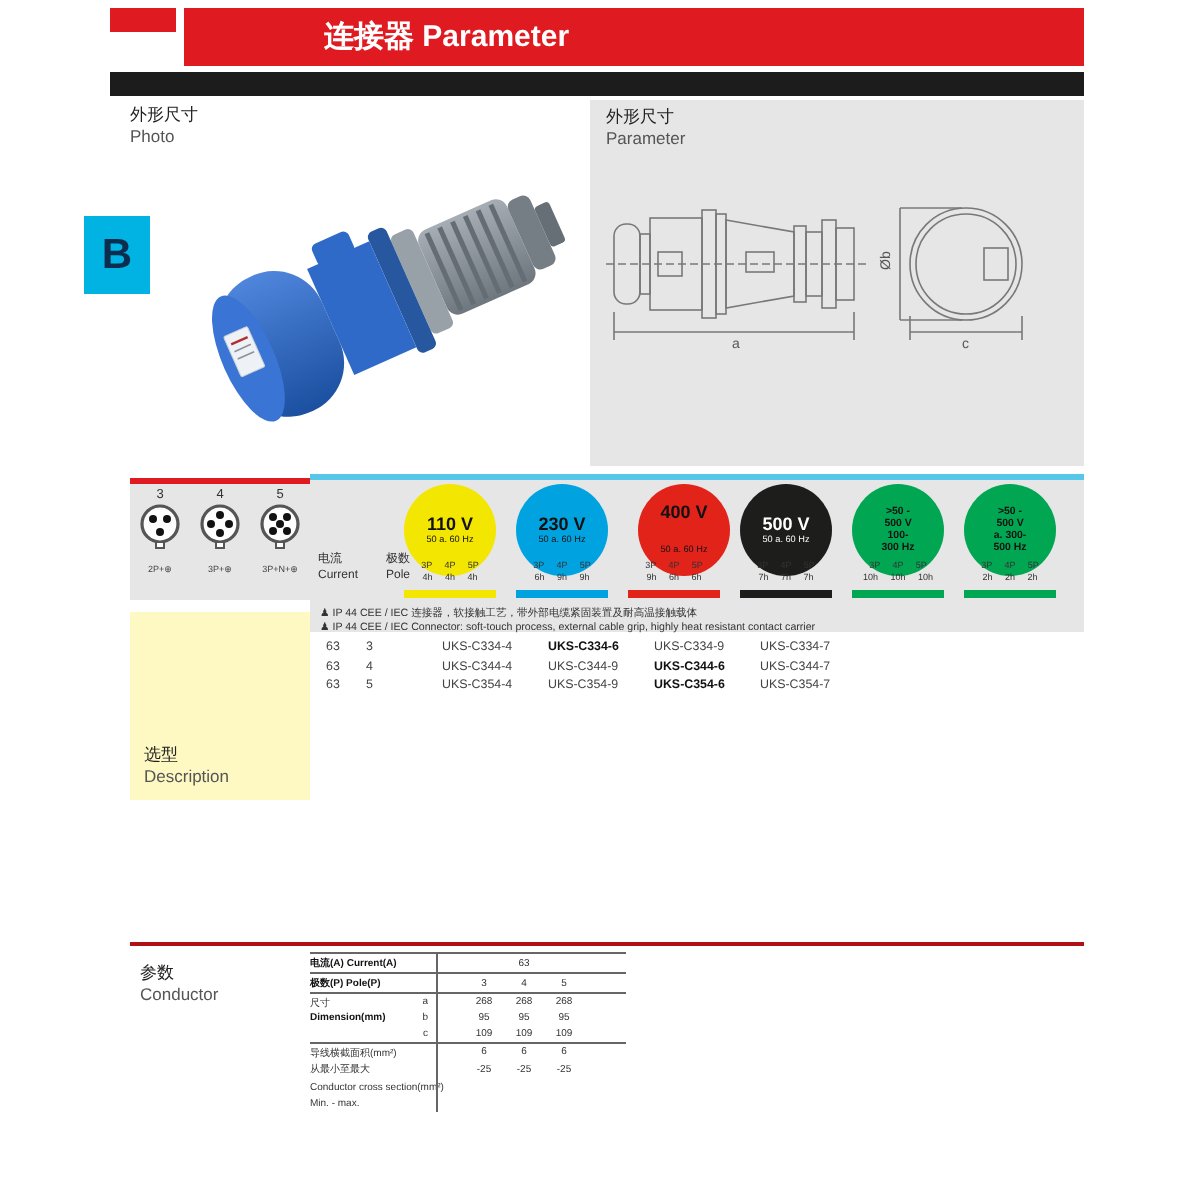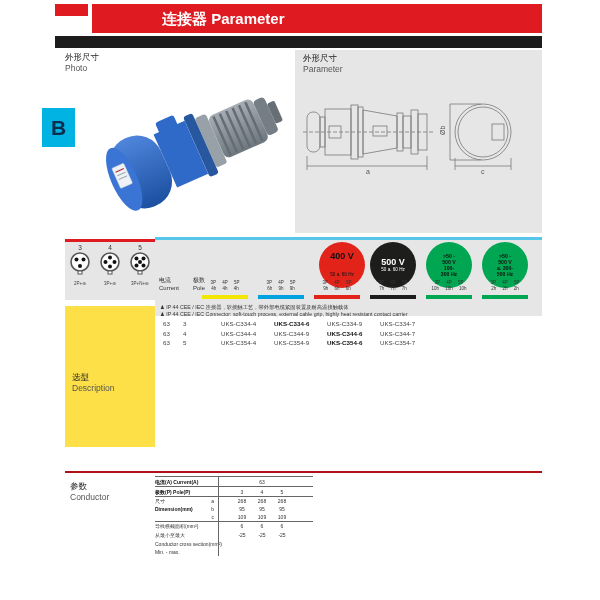--- a/index.html
+++ b/index.html
@@ -37,21 +37,21 @@
          color:#333;word-spacing:5px;}
   .vbar{position:absolute;top:55px;width:46px;height:4px;}
   .cur-pole{position:absolute;top:36px;font-size:6px;line-height:8px;color:#333;}
   .notes{position:absolute;left:5px;top:64px;font-size:5.3px;line-height:7px;color:#333;white-space:nowrap;}
   
   .models{left:163px;top:319px;width:375px;}
   .mrow{display:grid;grid-template-columns:20px 38px 53px 53px 53px 53px;height:9.5px;
         font-size:6.2px;line-height:9.5px;color:#444;}
   .mrow span{white-space:nowrap;}
   
-  .desc-box{left:65px;top:306px;width:90px;height:141px;background:#fde047;}
+  .desc-box{left:65px;top:306px;width:90px;height:94px;background:#fef9c3;}
   
   .red-line{left:65px;top:471px;width:477px;height:2px;background:#b01116;}
   .ptable{left:155px;top:476px;width:158px;font-size:5px;color:#333;border-top:0.8px solid #666;}
   .prow{display:grid;grid-template-columns:63px 14px 20px 20px 20px;align-items:center;}
   .prow .lab{white-space:nowrap;}
   .prow .key{text-align:right;padding-right:4px;}
   .prow .val{text-align:center;}
   .vline{border-left:0.8px solid #666;}
   .hline{border-bottom:0.8px solid #666;}
   .span3{grid-column:3/6;text-align:center;}
@@ -188,26 +188,34 @@
 <div class="abs volt-strip">
   <div class="cur-pole" style="left:4px;">
     <div>电流</div>
     <div>Current</div>
   </div>
   <div class="cur-pole" style="left:38px;">
     <div>极数</div>
     <div>Pole</div>
   </div>
 
+  <div class="vc c-yellow" style="left:47px;">
+    <span class="l1">110 V</span>
+    <span class="l2">50 a. 60 Hz</span>
+  </div>
   <div class="codes" style="left:45px;">
     <div>3P 4P 5P</div>
     <div>4h 4h 4h</div>
   </div>
   <div class="vbar c-yellow" style="left:47px;"></div>
 
+  <div class="vc c-blue" style="left:103px;">
+    <span class="l1">230 V</span>
+    <span class="l2">50 a. 60 Hz</span>
+  </div>
   <div class="codes" style="left:101px;">
     <div>3P 4P 5P</div>
     <div>6h 9h 9h</div>
   </div>
   <div class="vbar c-blue" style="left:103px;"></div>
 
   <div class="vc c-red" style="left:164px;gap:11px;">
     <span class="l1">400 V</span>
     <span class="l2">50 a. 60 Hz</span>
   </div>

